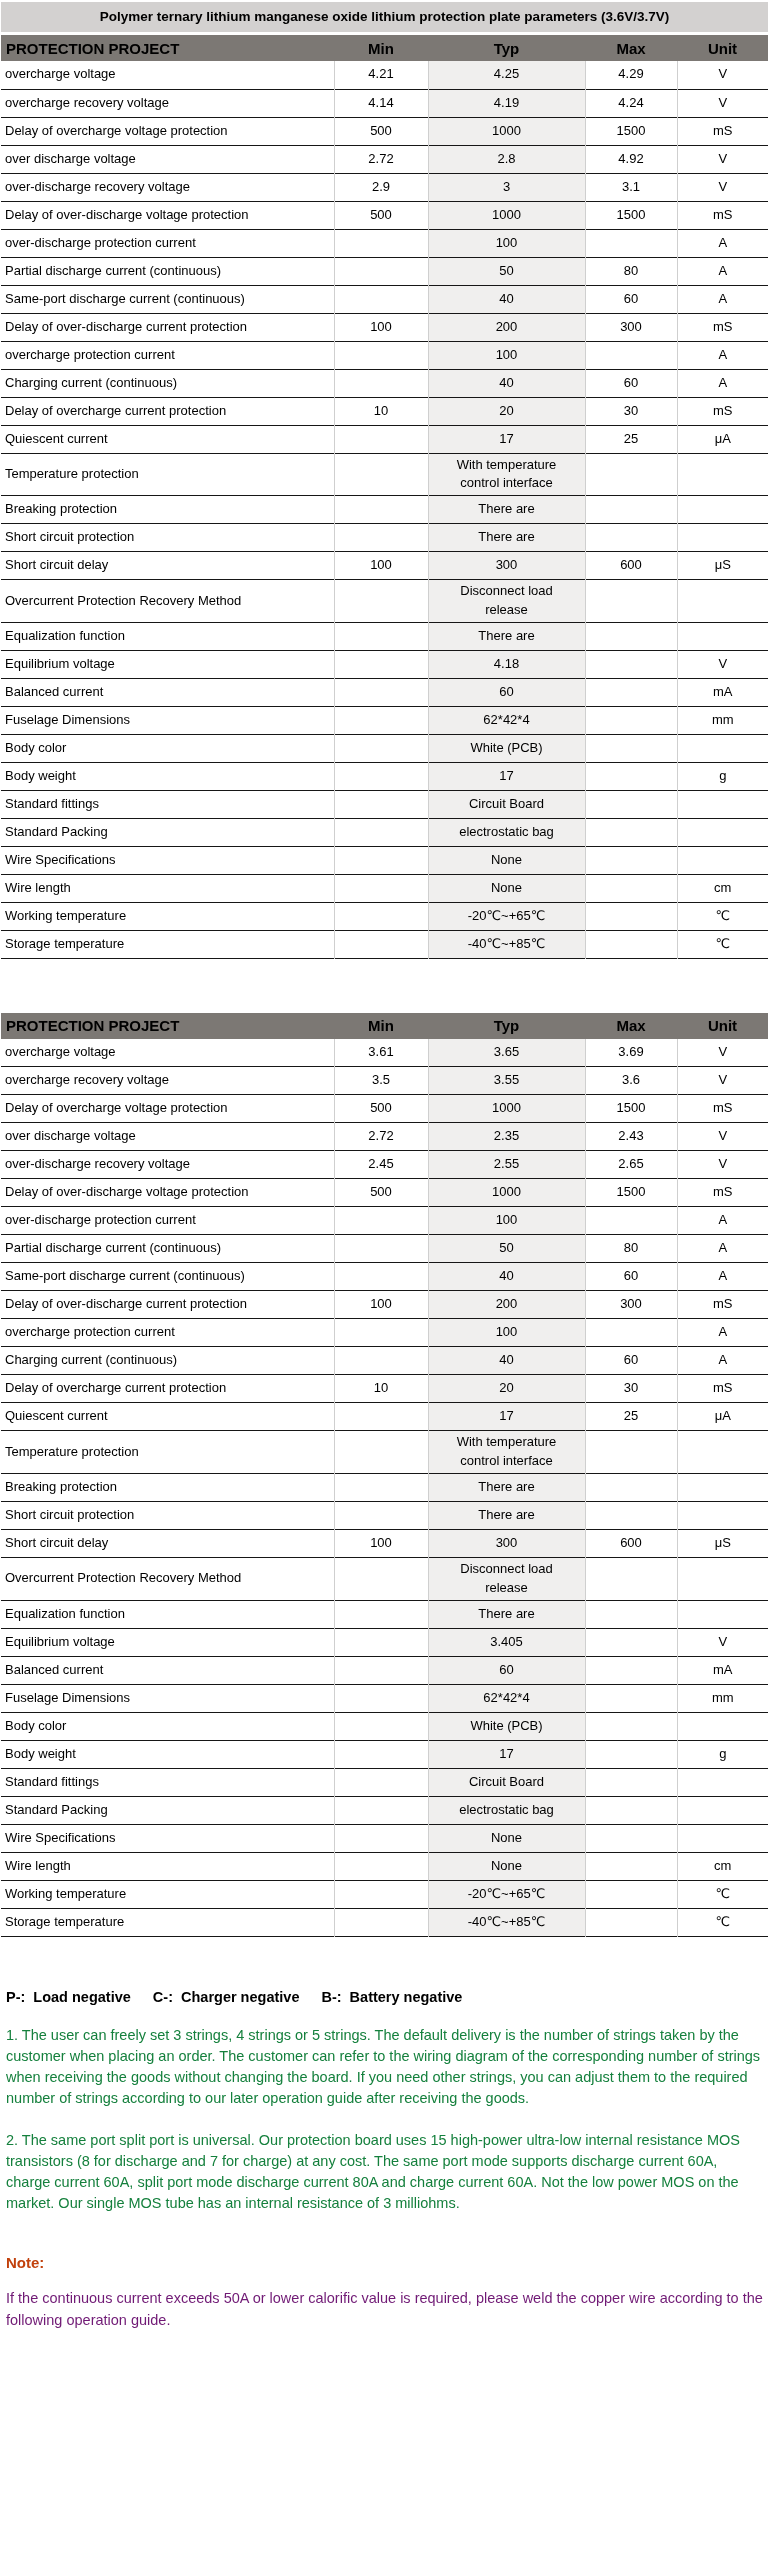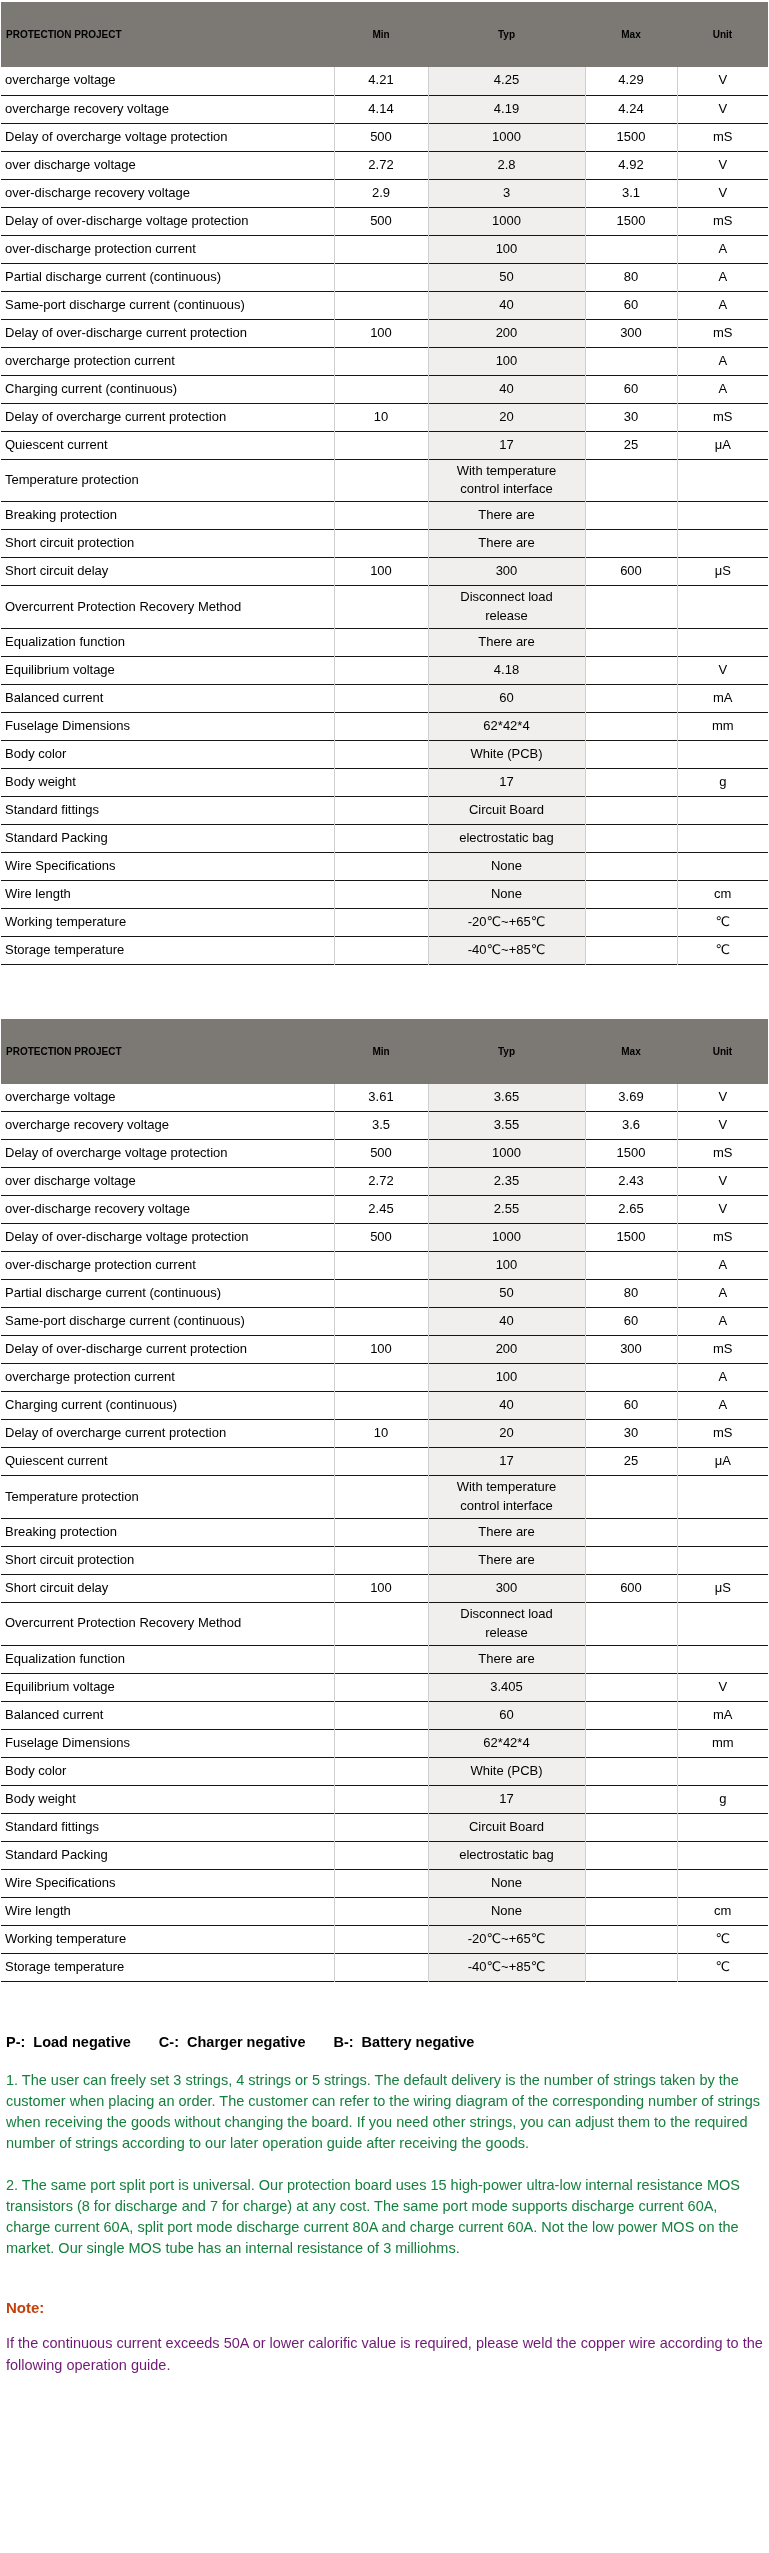--- a/index.html
+++ b/index.html
@@ -20,52 +20,53 @@
     text-align:center;
     font-weight:bold;font-size:13.5px;
     margin-bottom:3px;
   }
   table{width:100%;border-collapse:collapse;table-layout:fixed;}
   .w-label{width:333px;} .w-min{width:94px;} .w-typ{width:157px;}
   .w-max{width:92px;} .w-unit{width:91px;}
 
   thead th{
     background:#7c7874;
-    color:#000;font-weight:bold;font-size:10px;
-    height:41px;text-align:center;padding:12px;
+    color:#000;font-weight:bold;font-size:15px;
+    height:26px;text-align:center;padding:0;
   }
   thead th:first-child{text-align:left;padding-left:5px;}
 
   tbody tr{border-bottom:1px solid #161616;height:28px;}
   tbody td{
     font-size:13px;line-height:1.45;
     text-align:center;padding:2px 4px;
     overflow:hidden;
   }
   tbody td.c-label{text-align:left;}
   tbody td.c-min,tbody td.c-typ,tbody td.c-max,tbody td.c-unit{
     border-left:1px solid #cfcfcf;
   }
   tbody td.c-typ{background:#f0efee;white-space:pre-line;}
 
   
   .instructions{margin:52px 0 0;padding:0 6px;}
   .instr-heading{font-weight:bold;font-size:15px;margin:0 0 16px;}
-  .legend{display:flex;gap:28px;font-weight:bold;font-size:14.5px;margin:0 0 20px;}
+  .legend{display:flex;gap:22px;font-weight:bold;font-size:14.5px;margin:0 0 20px;}
   .legend .k{margin-right:8px;}
   .para{font-size:14.5px;line-height:21px;color:#15803d;margin:0 0 21px;}
   .note-heading{color:#c2410c;font-weight:bold;font-size:15px;margin:40px 0 0;}
   .note-text{color:#701a75;font-size:14.5px;line-height:22px;margin:16px 0 0;}
 </style>
 </head>
 <body>
 
 <div class="page">
 
   <section class="param-table">
+    <div class="tbl-title">Polymer ternary lithium manganese oxide lithium protection plate parameters (3.6V/3.7V)</div>
     <table>
       <colgroup>
         <col class="w-label">
           <col class="w-min">
           <col class="w-typ">
           <col class="w-max">
           <col class="w-unit">
       </colgroup>
       <thead>
         <tr>

